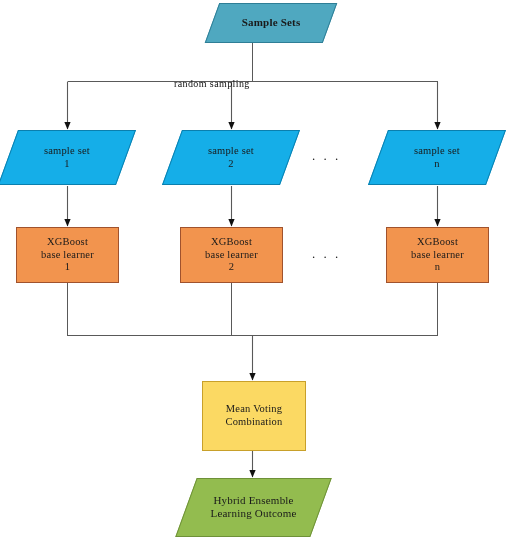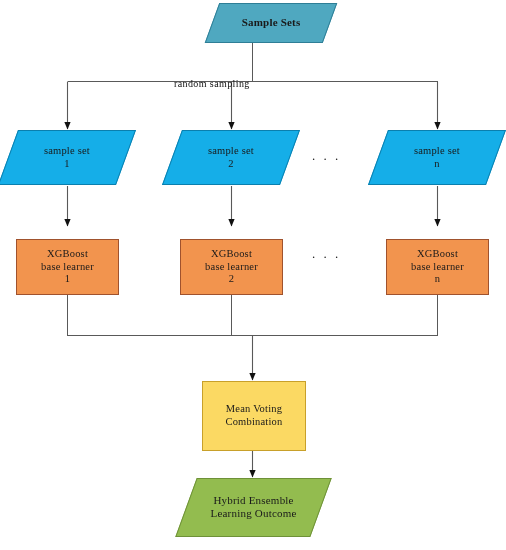--- a/index.html
+++ b/index.html
@@ -43,21 +43,20 @@
     white-space: pre-line;
   }
   
   .rect {
     border: 1px solid #000;
   }
   .rect-xgb {
     background: #F2944E;
     border: 1px solid #A0522D;
     font-size: 10.5px;
-    margin-top: 12px;
   }
   .rect-vote {
     background: #FBD963;
     border: 1px solid #C8A02A;
     font-size: 10.5px;
   }
   
   .para {
     border: 1px solid #444;
     transform: skewX(-20deg);

